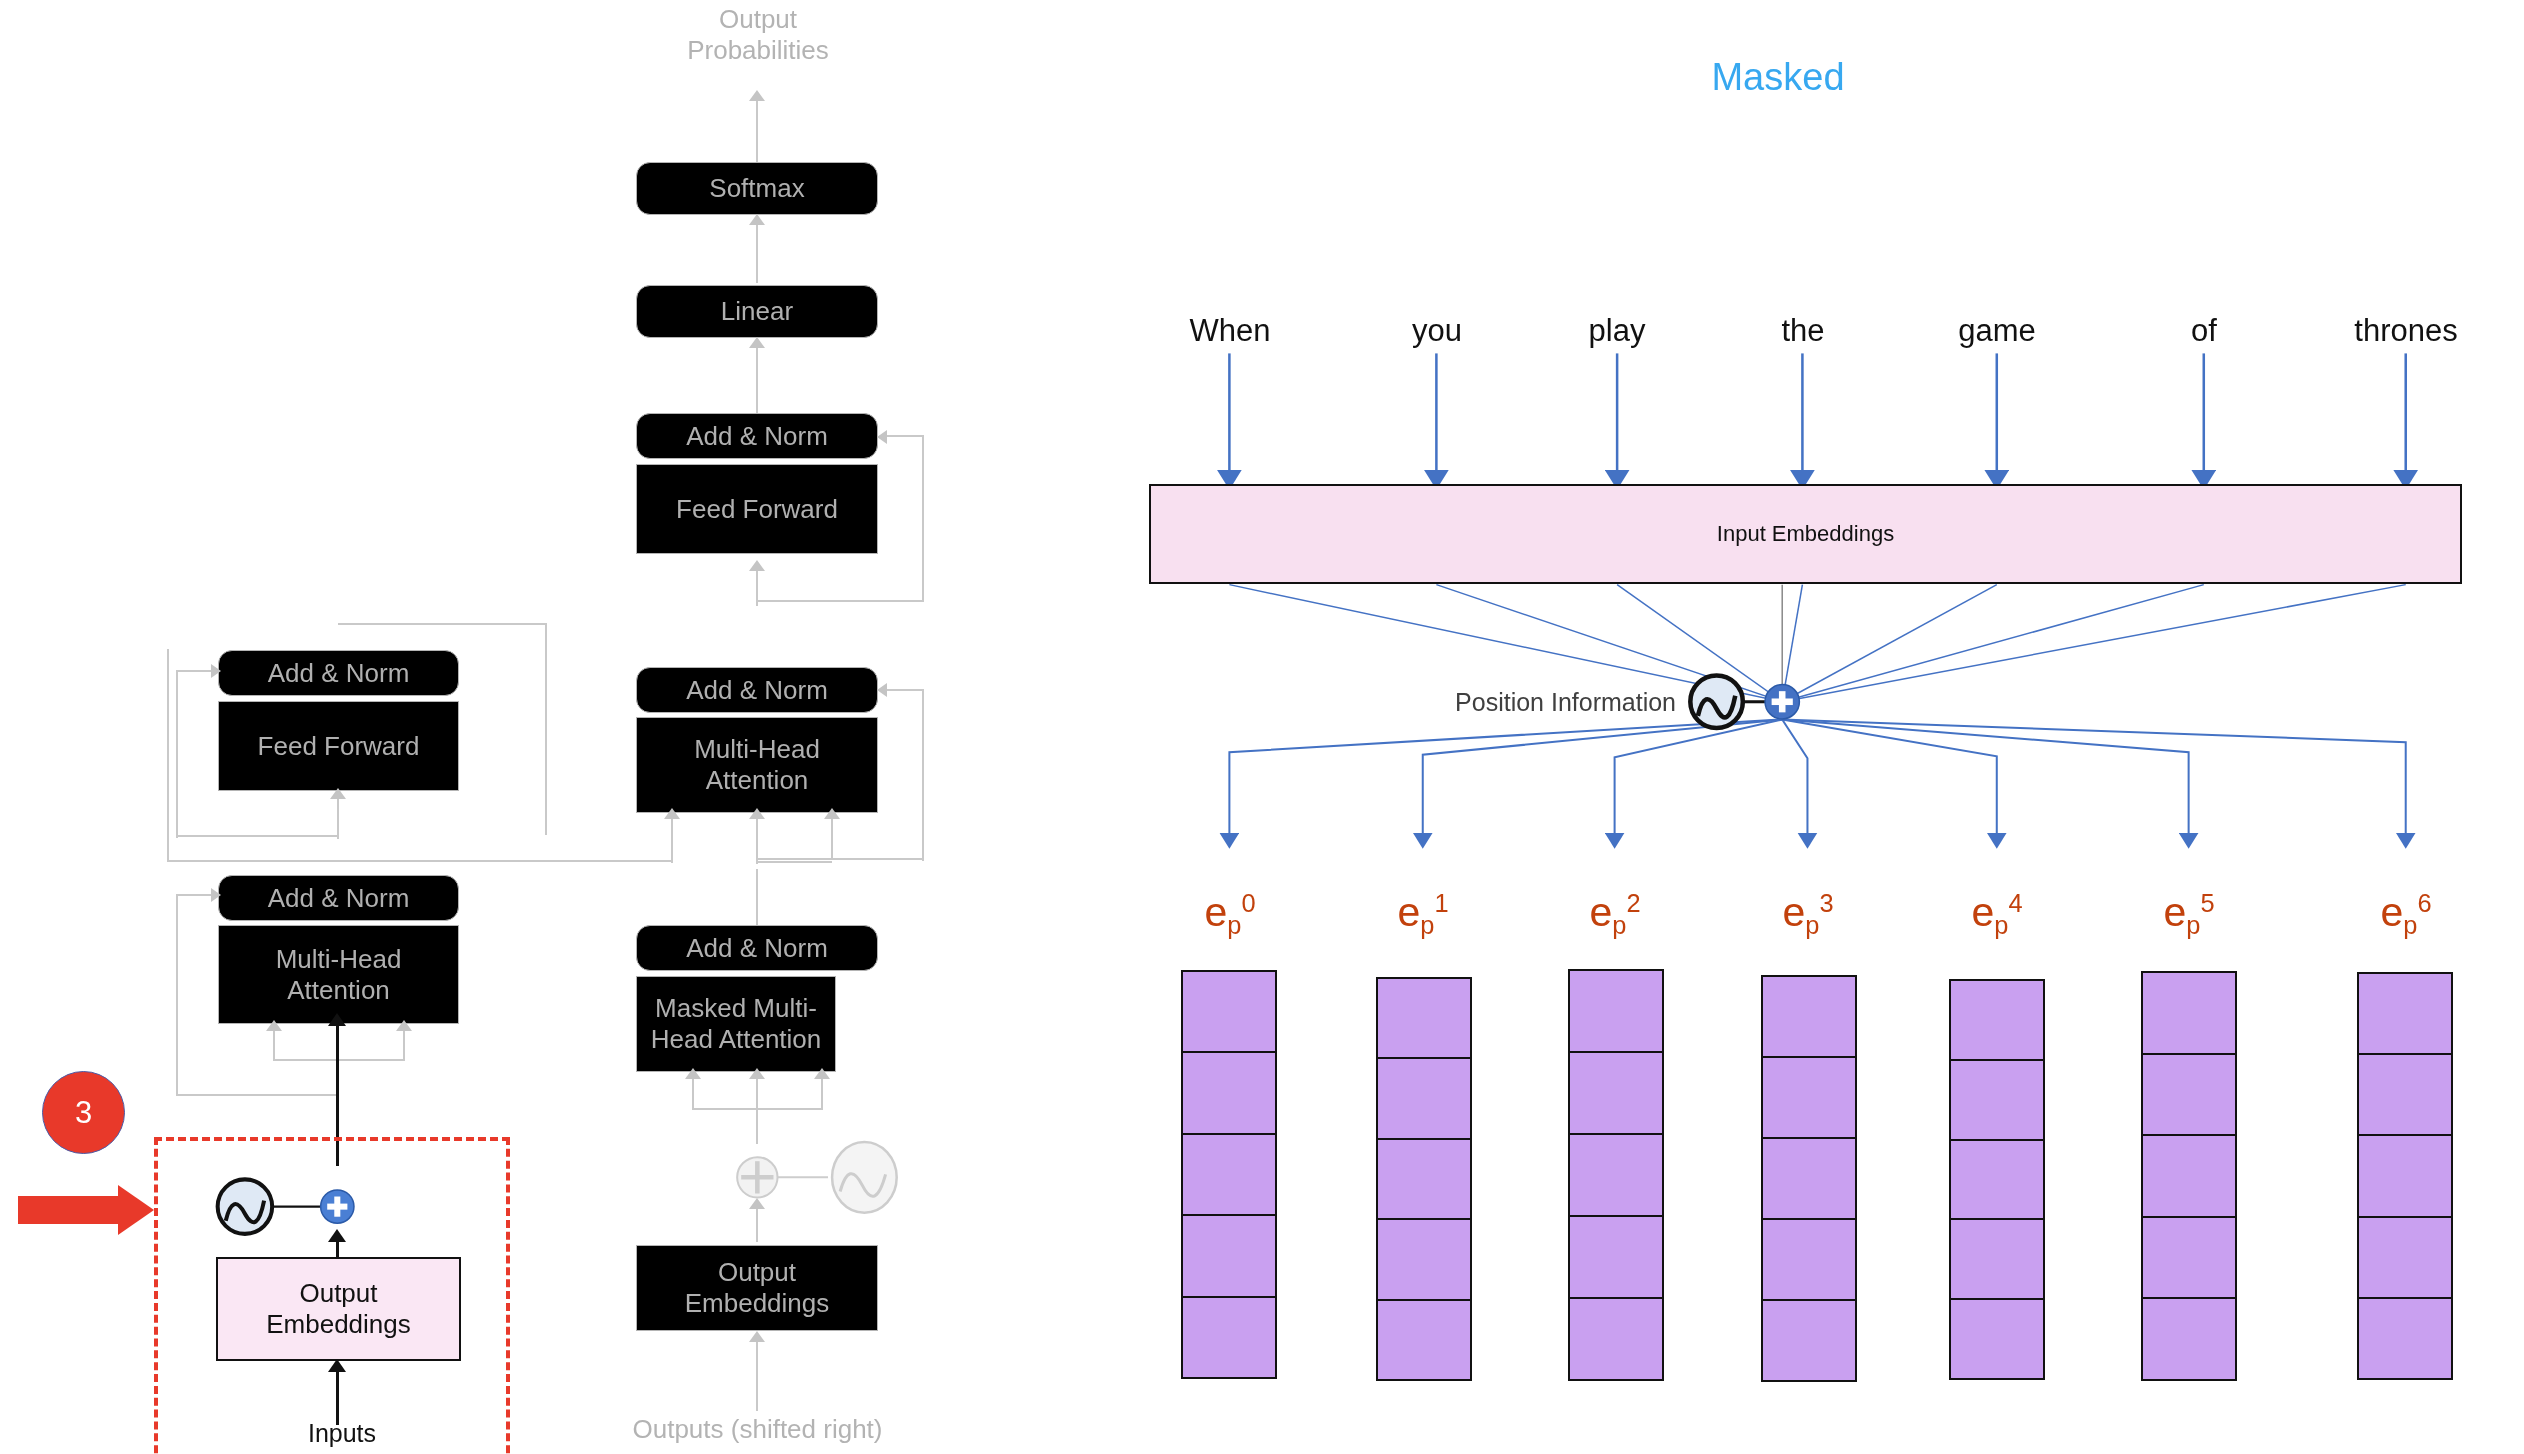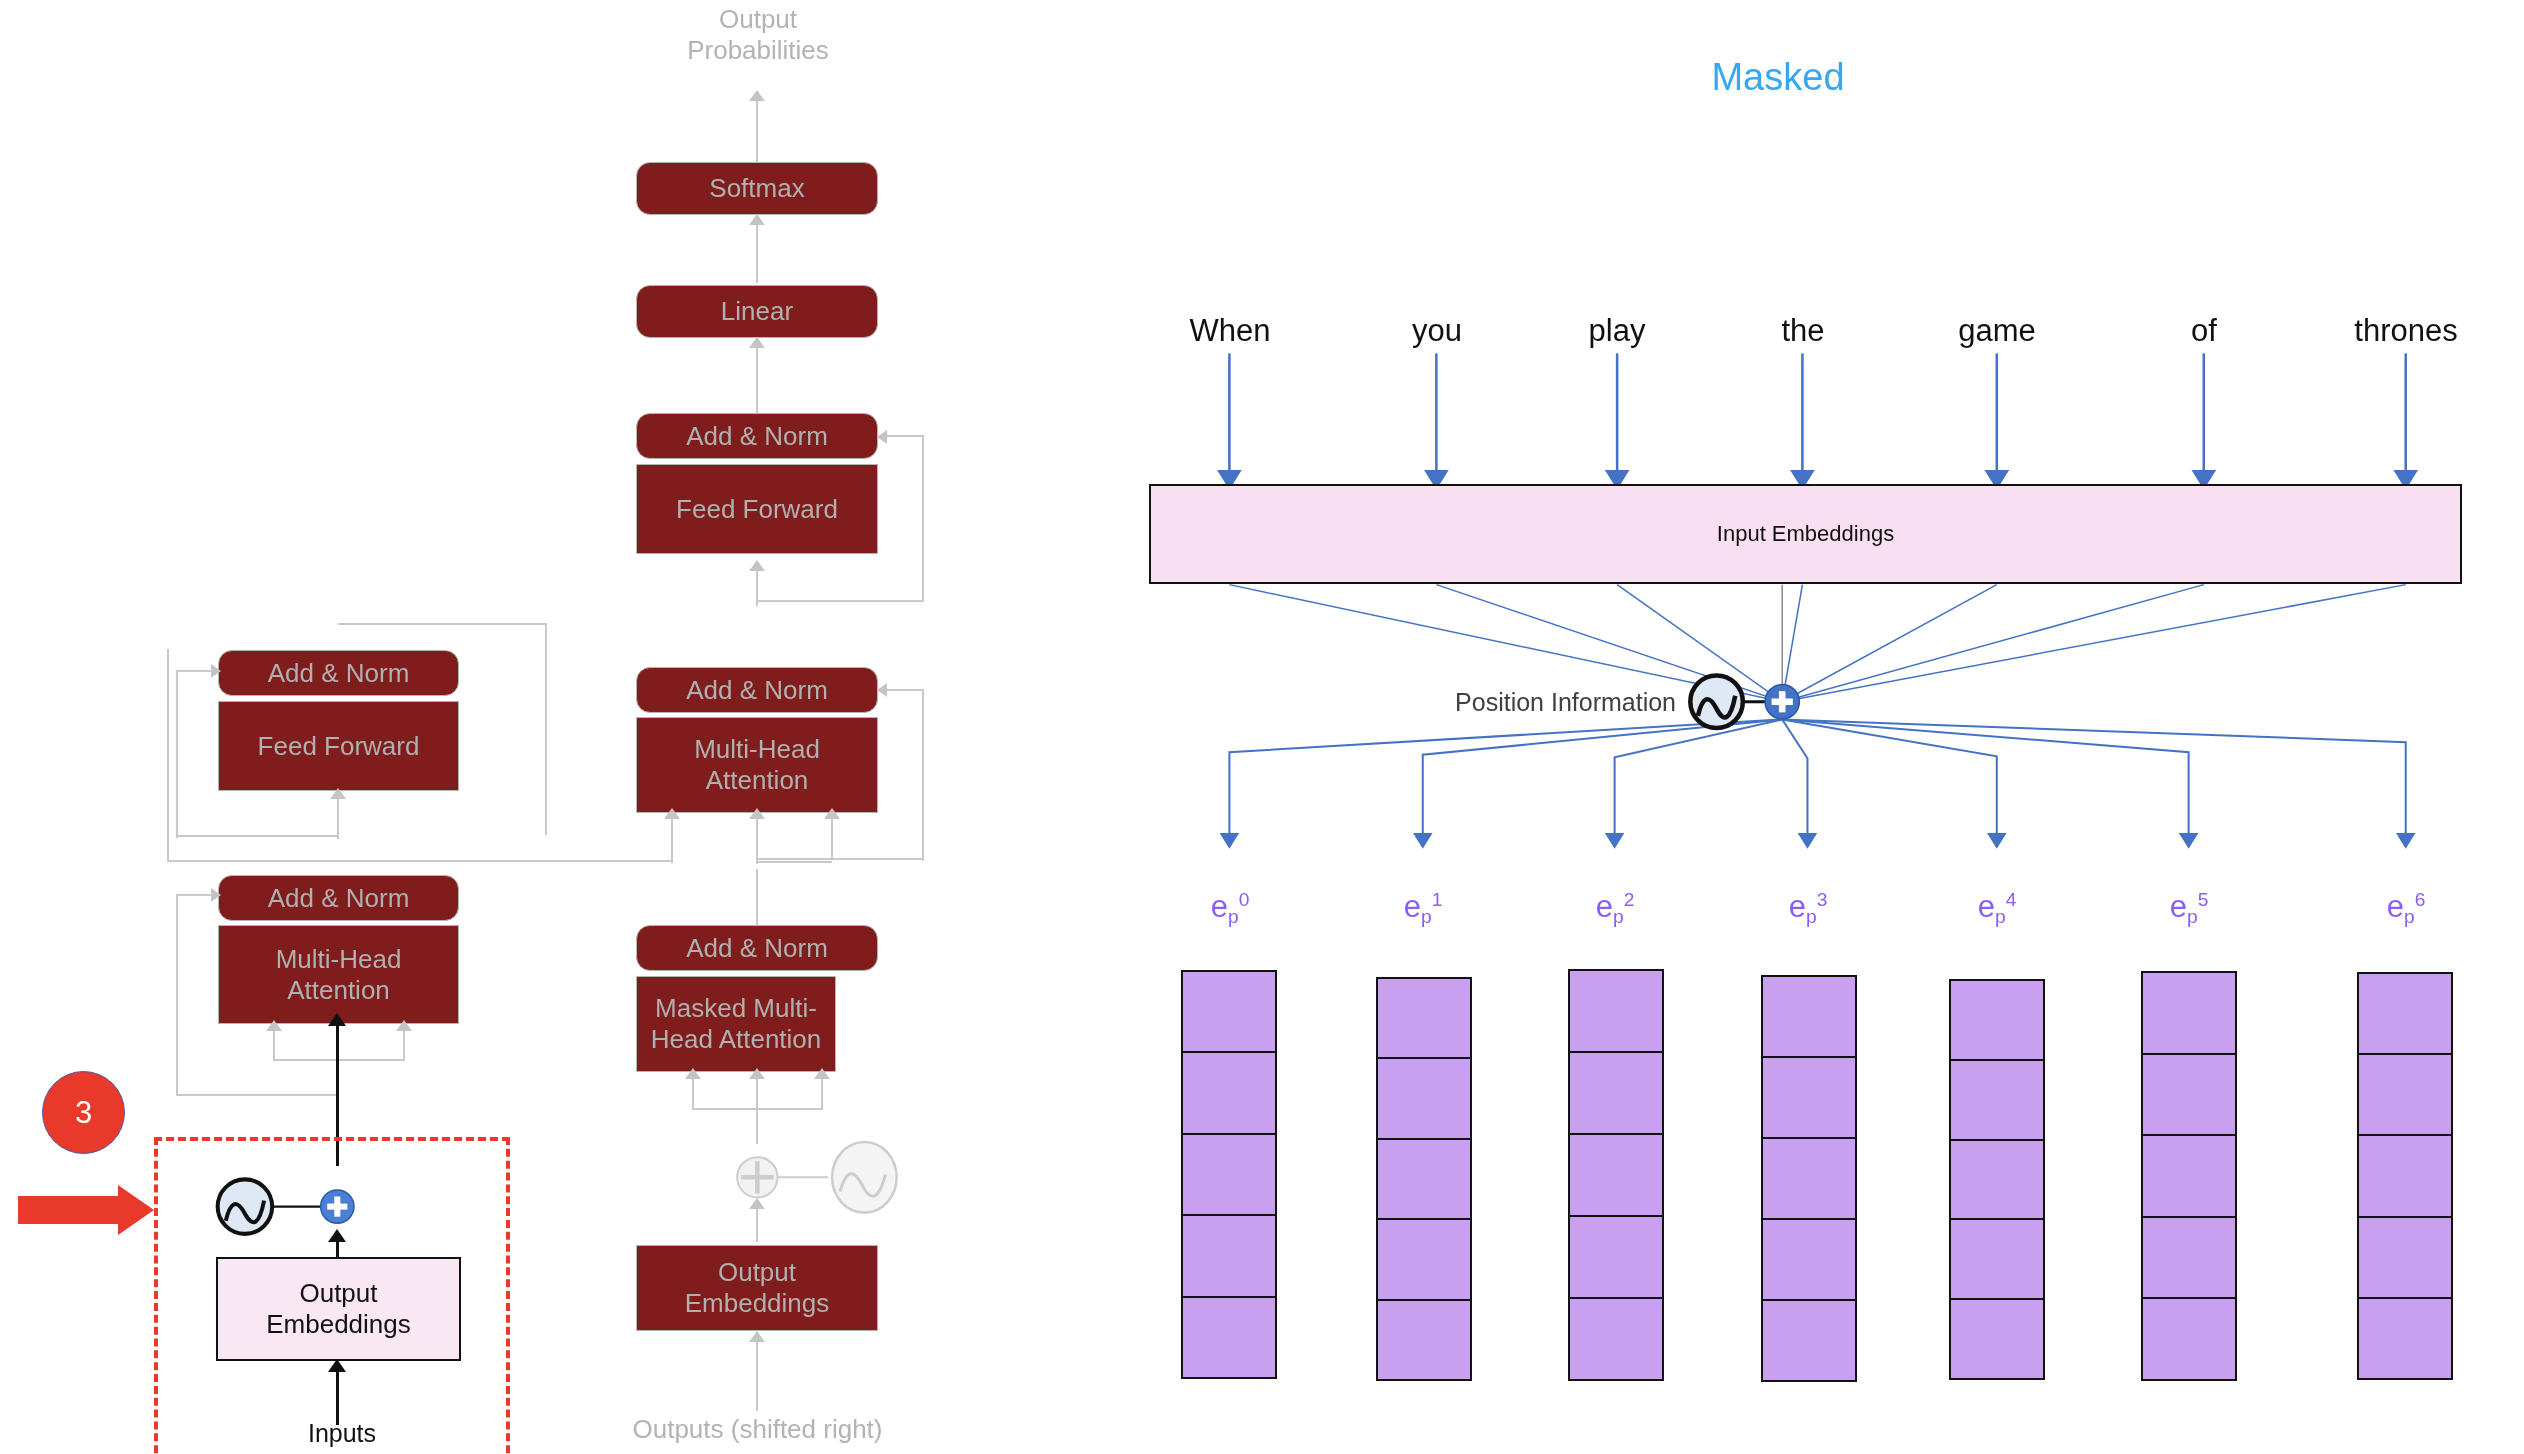--- a/index.html
+++ b/index.html
@@ -9,21 +9,21 @@
     width:2585px;height:1454px;position:relative;overflow:hidden;
   }
   .stage{position:absolute;left:0;top:0;width:2585px;height:1454px;}
 
   
   .abs{position:absolute;}
 
   
   .tf-box{
     position:absolute;
-    background:#7f1d1d;
+    background:#000000;
     border:1.5px solid #b4b4b4;
     color:#b0b0b0;
     display:flex;align-items:center;justify-content:center;
     text-align:center;
     font-size:26px;
     line-height:1.18;
     box-sizing:border-box;
   }
   .tf-box.round{border-radius:14px;}
   .tf-label{
@@ -85,21 +85,21 @@
   .emb-bar{
     position:absolute;background:#f8e0f0;border:2.5px solid #111;
     display:flex;align-items:center;justify-content:center;
     color:#111;font-size:22px;box-sizing:border-box;
   }
   .pos-label{
     position:absolute;color:#404040;font-size:25px;white-space:nowrap;
     transform:translateX(-100%);
   }
   .ep-label{
-    position:absolute;color:#8b5cf6;font-size:31px;white-space:nowrap;
+    position:absolute;color:#c2410c;font-size:41px;white-space:nowrap;
     transform:translateX(-50%);
   }
   .ep-label sub{font-size:0.62em;vertical-align:-0.30em;}
   .ep-label sup{font-size:0.62em;vertical-align:0.55em;}
   .vec-col{
     position:absolute;border:2px solid #111;box-sizing:border-box;
     display:flex;flex-direction:column;background:#c9a0f0;
   }
   .vec-cell{flex:1 1 0;border-bottom:2px solid #111;box-sizing:border-box;}
   .vec-cell:last-child{border-bottom:none;}

